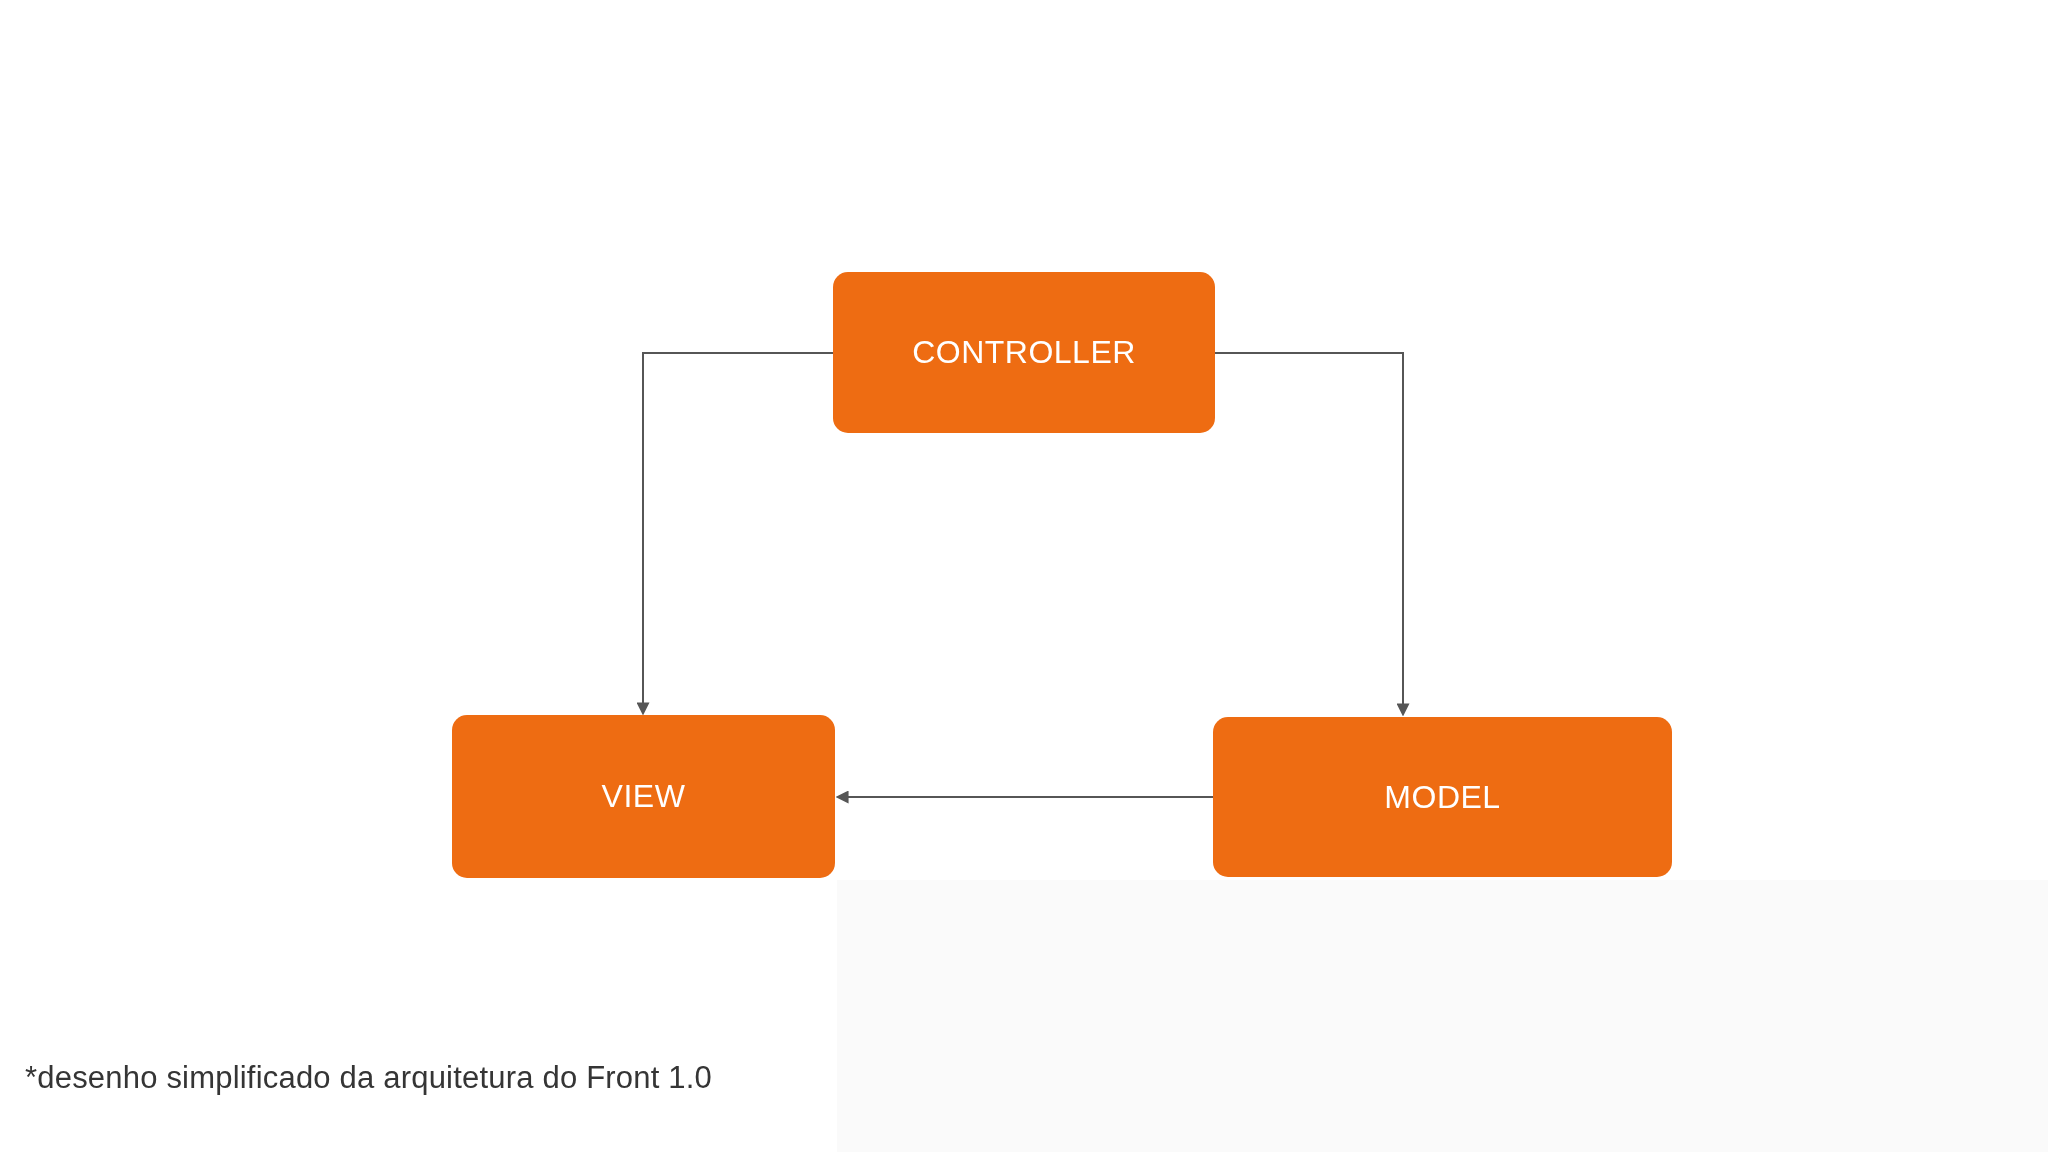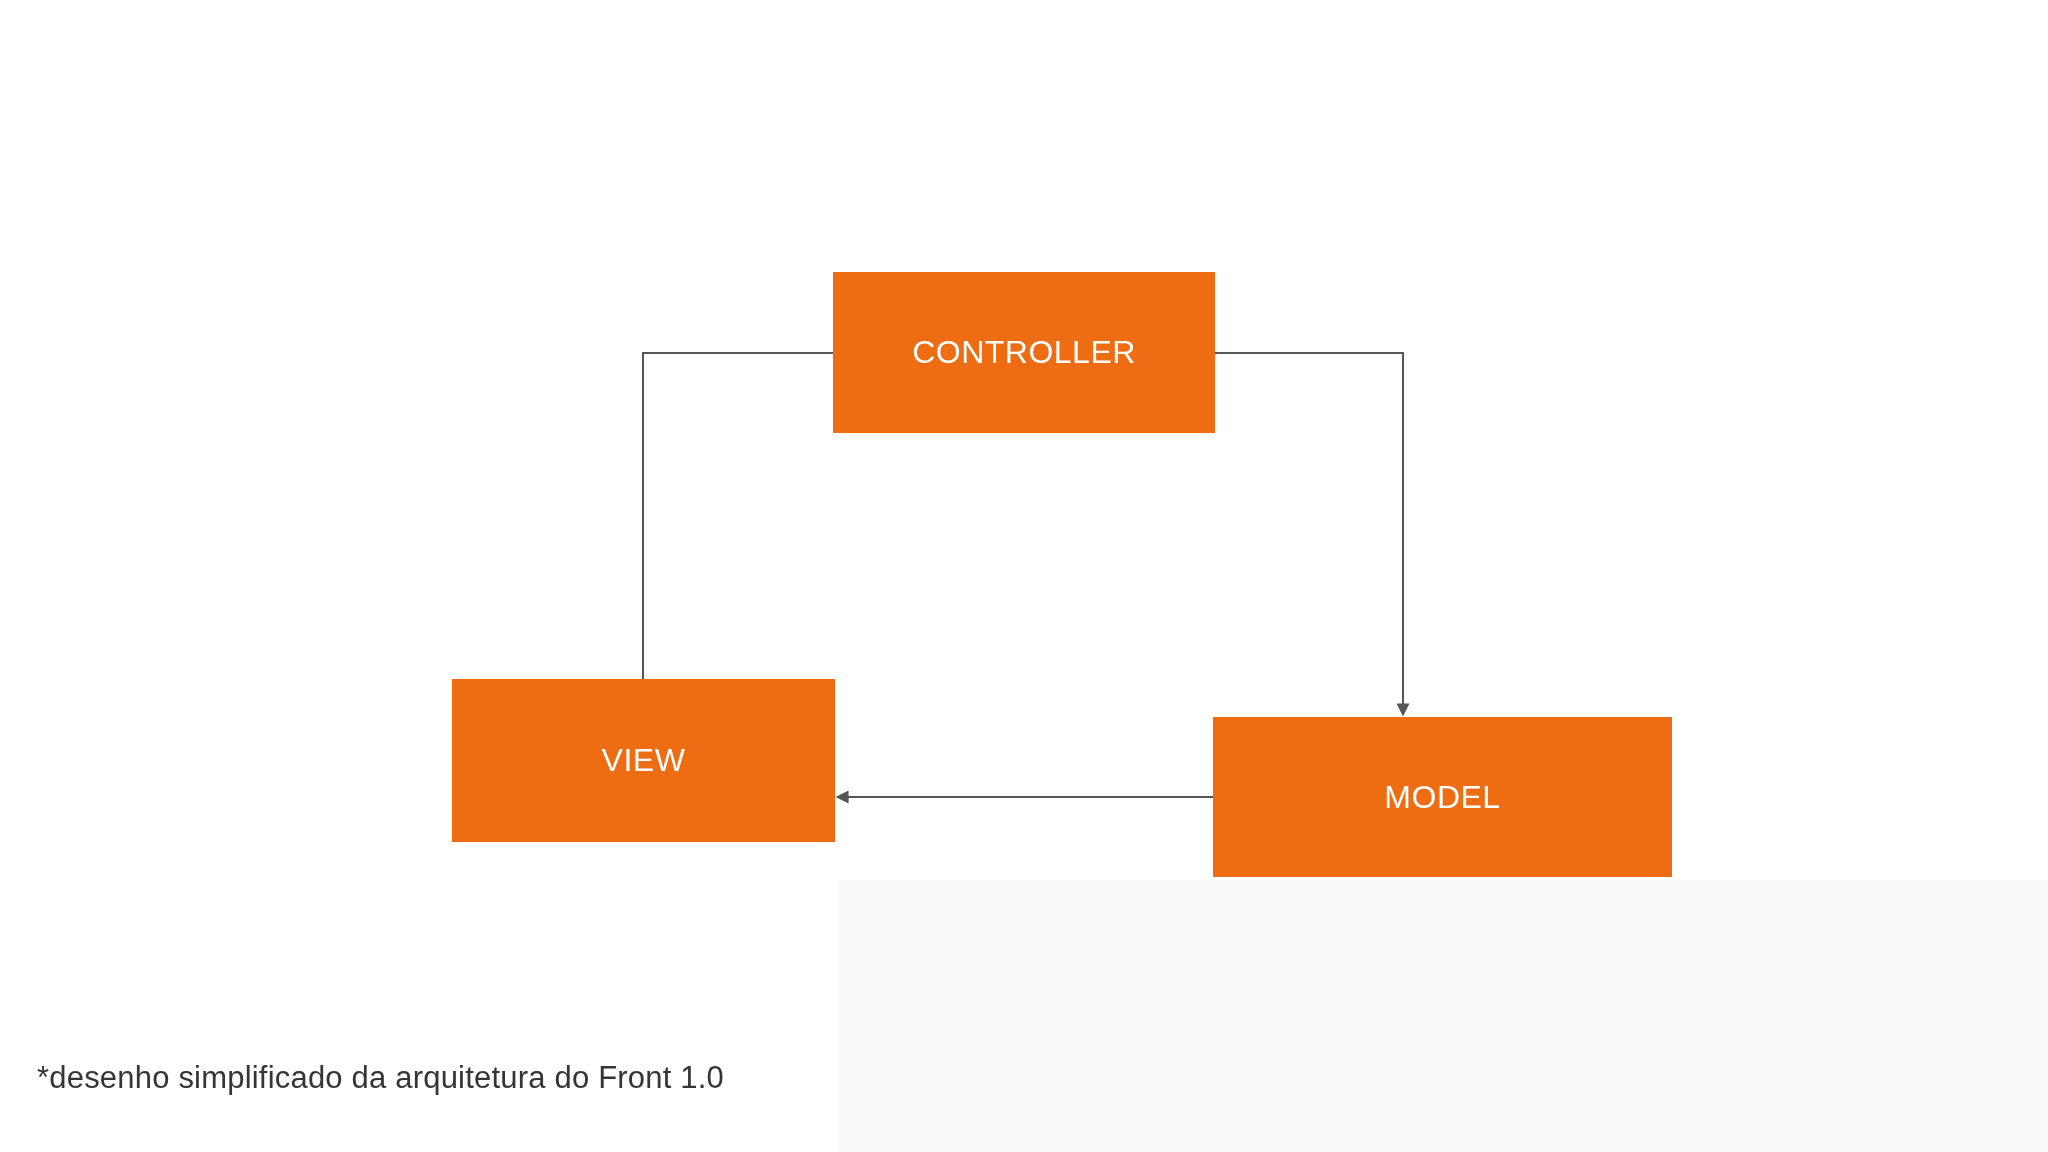--- a/index.html
+++ b/index.html
@@ -41,31 +41,31 @@
   .arrowhead-path { fill: var(--connector-gray); }
   .node {
     position: absolute;
     display: flex;
     align-items: center;
     justify-content: center;
     background: var(--accent-orange);
     color: var(--label-text);
     font-size: 32px;
     letter-spacing: 0.5px;
+    border-radius: 15px;
   }
   .node-controller { left: 833px; top: 272px; width: 382px; height: 161px; }
-  .node-view       { left: 452px; top: 679px; width: 383px; height: 163px; }
+  .node-view       { left: 452px; top: 715px; width: 383px; height: 163px; }
   .node-model      { left: 1213px; top: 717px; width: 459px; height: 160px; }
   .caption {
     position: absolute;
     left: 25px; top: 1060px;
     font-size: 31px;
     color: var(--caption-text);
     letter-spacing: 0.2px;
-    margin-left: 12px;
   }
 </style>
 </head>
 <body>
 
 <div class="canvas">
 
   <div class="shade-rect"></div>
 
   <svg class="connectors" viewBox="0 0 2048 1152" xmlns="http://www.w3.org/2000/svg" aria-hidden="true">

